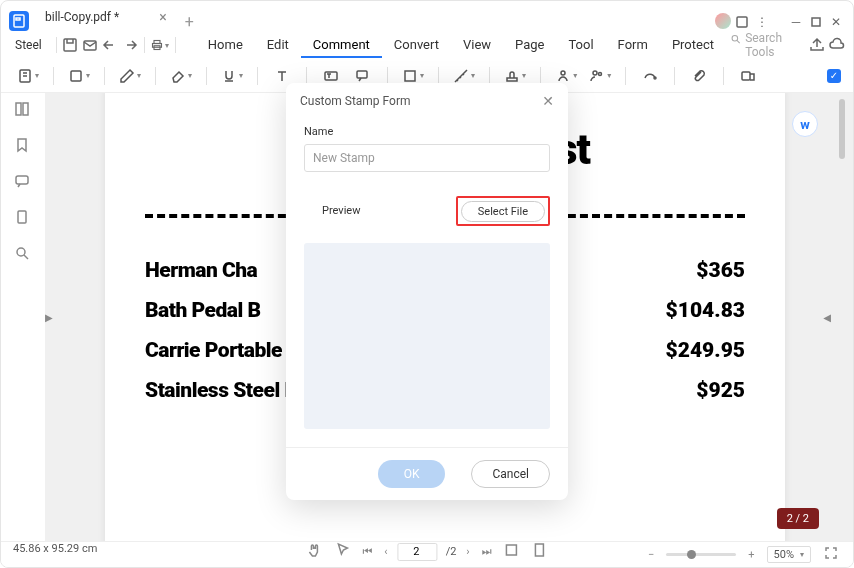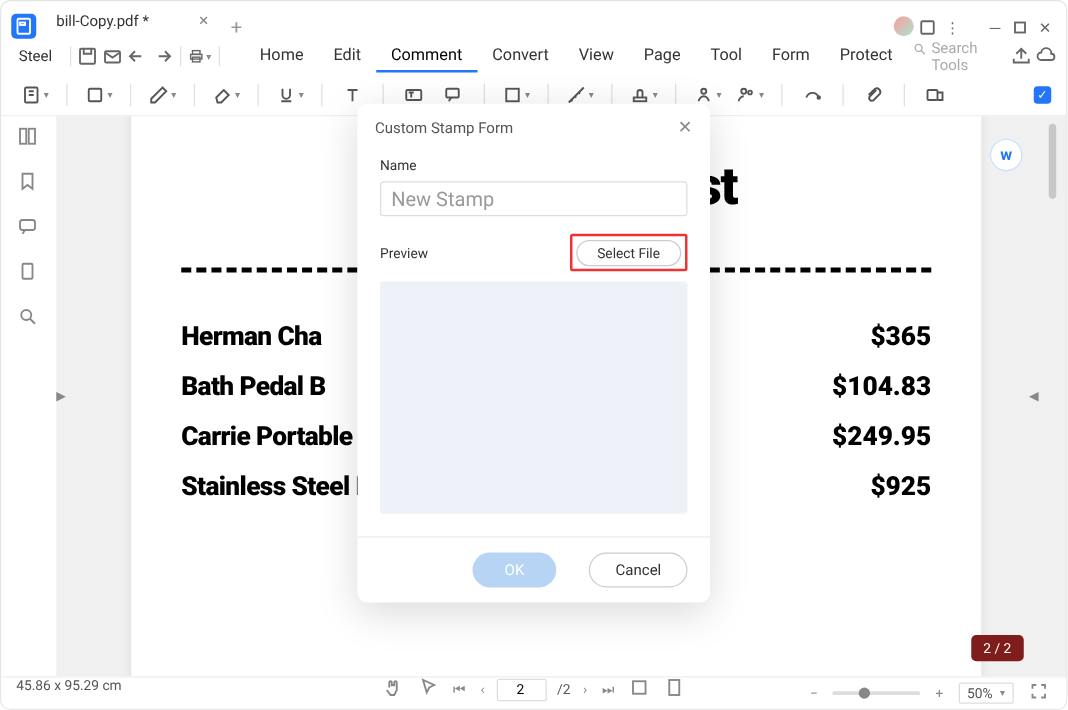--- a/index.html
+++ b/index.html
@@ -38,21 +38,21 @@
 .doc-row{display:flex;justify-content:space-between;align-items:center;margin-bottom:16px}
 .doc-item{font-size:21px;font-weight:900;letter-spacing:-0.5px}
 .doc-price{font-size:21px;font-weight:900}
 .word-badge{position:absolute;right:35px;top:18px;width:26px;height:26px;border-radius:50%;background:#fff;border:1px solid #cde0ff;display:flex;align-items:center;justify-content:center;color:#2276f7;font-size:13px;font-weight:bold}
 .right-scroll{position:absolute;right:8px;top:6px;width:6px;height:60px;background:#c8c8c8;border-radius:3px}
 .dialog{position:absolute;left:285px;top:82px;width:282px;background:#fff;border-radius:8px;box-shadow:0 8px 32px rgba(0,0,0,0.15);z-index:100}
 .dlg-head{padding:10px 14px;font-size:12px;color:#555;display:flex;align-items:center;border-bottom:0}
 .dlg-close{margin-left:auto;color:#888;font-size:14px;cursor:pointer}
 .dlg-body{padding:6px 18px 18px}
 .dlg-label{font-size:11px;color:#333;margin-bottom:6px}
-.dlg-input{width:100%;height:28px;border:1px solid #ddd;border-radius:3px;padding:0 8px;font-size:16px;color:#999;margin-bottom:14px}
+.dlg-input{width:100%;height:28px;border:1px solid #ddd;border-radius:3px;padding:0 8px;font-size:12px;color:#999;margin-bottom:14px}
 .dlg-preview-row{display:flex;align-items:center;justify-content:space-between;margin-bottom:8px}
 .select-file-wrap{border:2.5px solid #e33;padding:2px 3px;border-radius:2px}
 .select-file-btn{border:1px solid #ccc;border-radius:14px;padding:3px 16px;font-size:11px;color:#333;background:#fff;cursor:pointer}
 .dlg-preview{width:100%;height:186px;background:#eef2f8;border-radius:3px}
 .dlg-foot{padding:12px 18px;display:flex;justify-content:flex-end;gap:26px;border-top:1px solid #eee}
 .btn-ok{background:#b8d4f5;border:none;border-radius:16px;padding:6px 26px;font-size:12px;color:#fff;cursor:pointer}
 .btn-cancel{background:#fff;border:1px solid #ccc;border-radius:16px;padding:6px 20px;font-size:12px;color:#333;cursor:pointer}
 .page-badge{position:absolute;right:34px;bottom:38px;background:#7f1d1d;color:#fff;padding:4px 10px;border-radius:4px;font-size:11px;z-index:50}
 .statusbar{position:absolute;bottom:0;left:0;right:0;height:26px;background:#fff;display:flex;padding:0 12px;font-size:11px;color:#555;border-top:1px solid #eee}
 .sb-center{position:absolute;left:50%;transform:translateX(-50%);display:flex;align-items:center;gap:8px}
@@ -332,21 +332,21 @@
 
 <div class="dialog">
   <div class="dlg-head">
     <span>Custom Stamp Form</span>
     <span class="dlg-close">✕</span>
   </div>
   <div class="dlg-body">
     <div class="dlg-label">Name</div>
     <input class="dlg-input" value="New Stamp" style="">
     <div class="dlg-preview-row">
-      <span class="dlg-label" style="margin:0">Preview</span>
+      <span class="dlg-label" style="margin:18px">Preview</span>
       <span class="select-file-wrap">
         <button class="select-file-btn">Select File</button>
       </span>
     </div>
     <div class="dlg-preview"></div>
   </div>
   <div class="dlg-foot">
     <button class="btn-ok">OK</button>
     <button class="btn-cancel">Cancel</button>
   </div>

